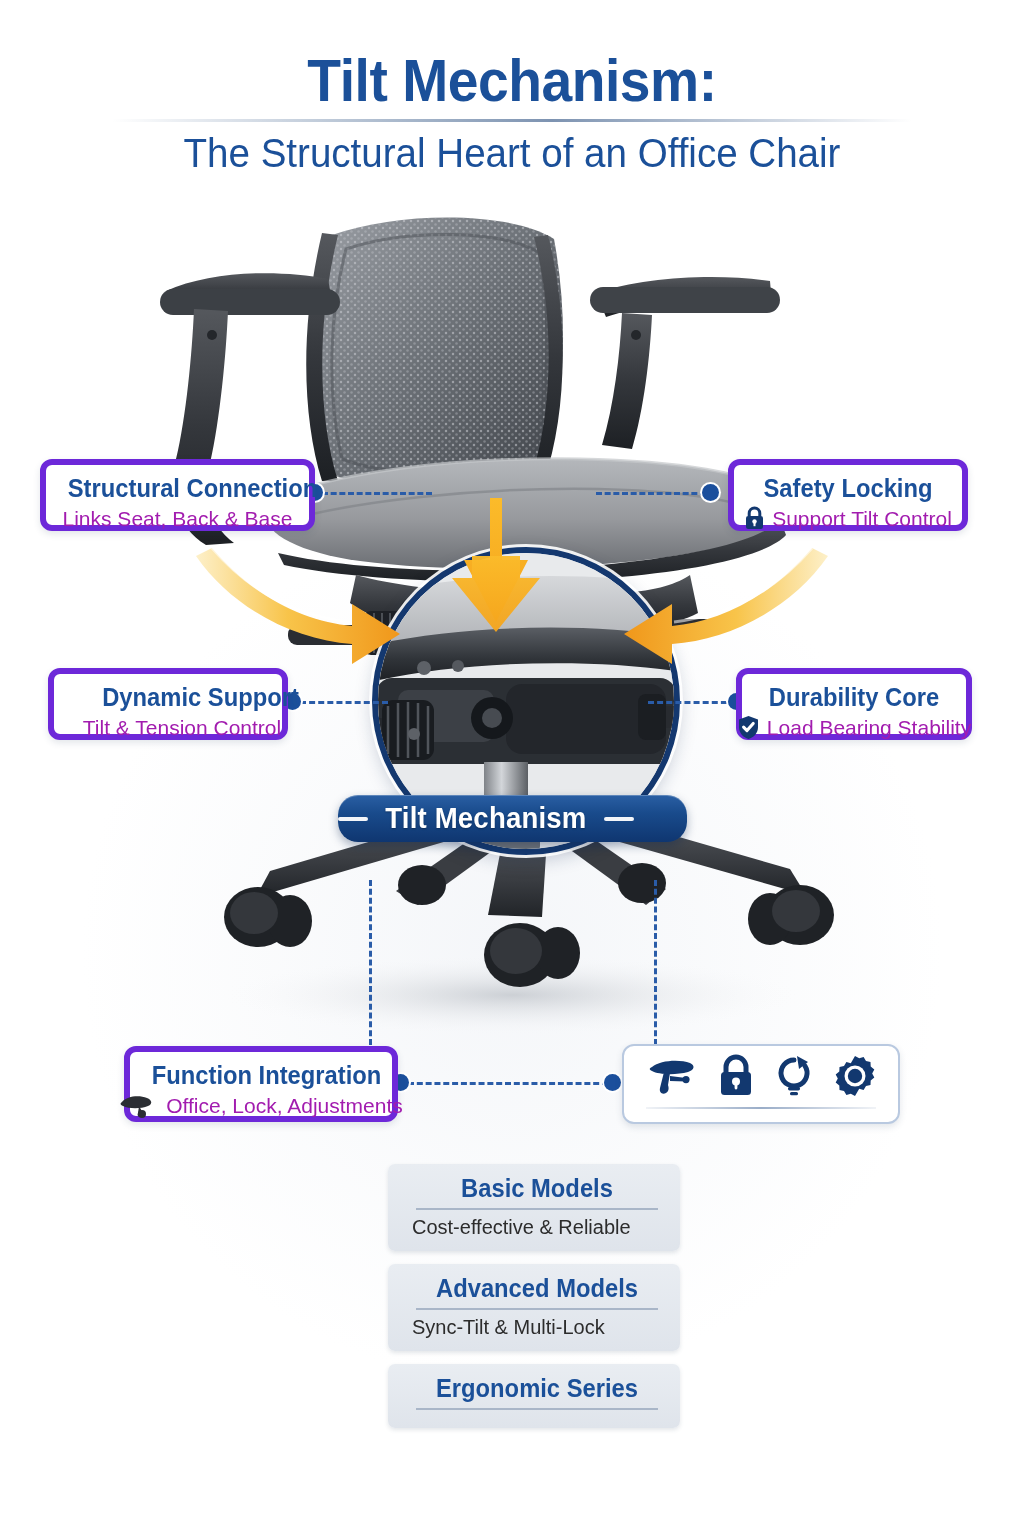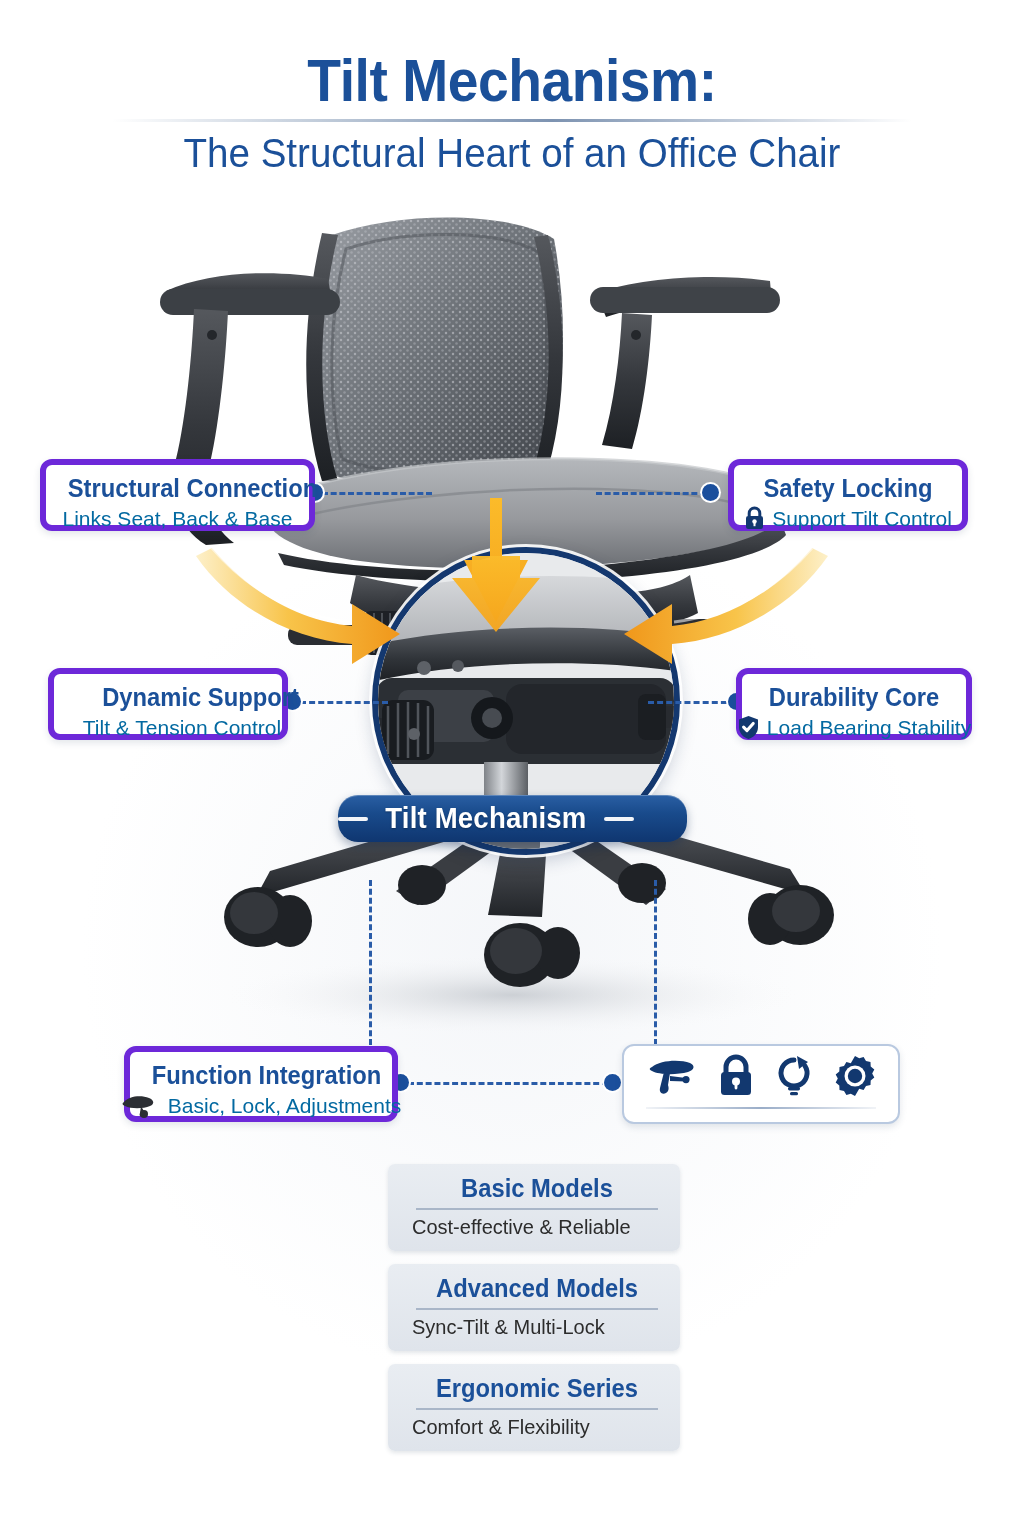--- a/index.html
+++ b/index.html
@@ -63,21 +63,21 @@
     border-radius:12px;
     box-shadow:0 3px 7px rgba(40,60,90,.13);
     padding:9px 16px 11px 16px;
     box-sizing:border-box;
   }
   .callout .c-title{
     font-size:25px;font-weight:bold;color:#1b5099;text-align:center;
     line-height:1.14;white-space:nowrap;transform:scaleX(.95);
   }
   .callout .c-sub{
-    font-size:21px;color:#0369a1;text-align:center;line-height:1.2;
+    font-size:21px;color:#a21caf;text-align:center;line-height:1.2;
     white-space:nowrap;display:flex;align-items:center;justify-content:center;gap:7px;
     margin-top:3px;
   }
   .c-sub .ico{display:inline-flex;align-items:center;flex:none;}
 
   
   .dot{
     position:absolute;width:17px;height:17px;border-radius:50%;
     background:#1b4f9c;box-shadow:0 0 0 2px #ffffff;
   }
@@ -433,21 +433,21 @@
   <div class="callout" style="left:124px;top:1046px;width:274px;height:76px;">
     <div class="c-title">Function Integration</div>
     <div class="c-sub" style="gap:9px;">
       <span class="ico">
         <svg width="38" height="25" viewBox="0 0 38 25">
           <path d="M3 9 C 8 3, 20 2, 28 5 C 33 7, 34 11, 29 13 C 22 16, 10 16, 4 13 C 1 11.5 1 10.2 3 9 Z" fill="#2b2e33"></path>
           <path d="M20 13 L 24 20 C 25 22 24 24 21.5 24 C 19 24 18 22 19 20 Z" fill="#2b2e33"></path>
           <circle cx="23" cy="21" r="4" fill="#2b2e33"></circle>
         </svg>
       </span>
-      <span>Basic, Lock, Adjustments</span>
+      <span>Office, Lock, Adjustments</span>
     </div>
   </div>
 
   <div class="icon-strip">
     <div class="icon-row">
       <span>
         <svg width="52" height="44" viewBox="0 0 52 44">
           <path d="M6 13 C 14 6, 34 5, 44 9 C 49 11, 49 16, 42 18 C 31 21, 13 21, 6 17 C 3 15.5 3 14.3 6 13 Z" fill="#12386f"></path>
           <path d="M18 18 L 14 34 C 13 38, 16 41, 20 39 C 23 37.5, 23 34, 22 31 L 24 19 Z" fill="#12386f"></path>
           <path d="M24 22 L 40 24 C 43 24.5, 43 27, 40 27.5 L 24 27 Z" fill="#12386f"></path>
@@ -488,17 +488,16 @@
       <div class="k-sub">Cost-effective &amp; Reliable</div>
     </div>
     <div class="card">
       <div class="k-title">Advanced Models</div>
       <div class="k-rule"></div>
       <div class="k-sub">Sync-Tilt &amp; Multi-Lock</div>
     </div>
     <div class="card">
       <div class="k-title">Ergonomic Series</div>
       <div class="k-rule"></div>
-      <div class="k-sub">Comfort &amp; Flexibility</div>
     </div>
   </div>
 
 </div>
 
 </body></html>

